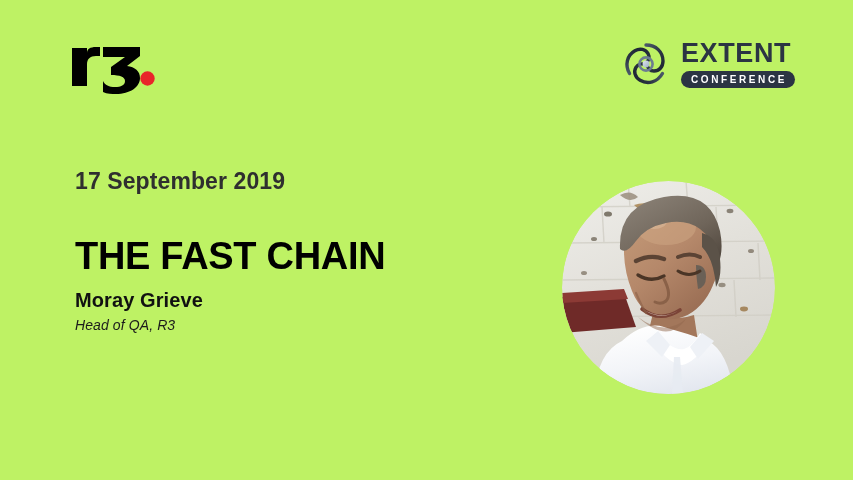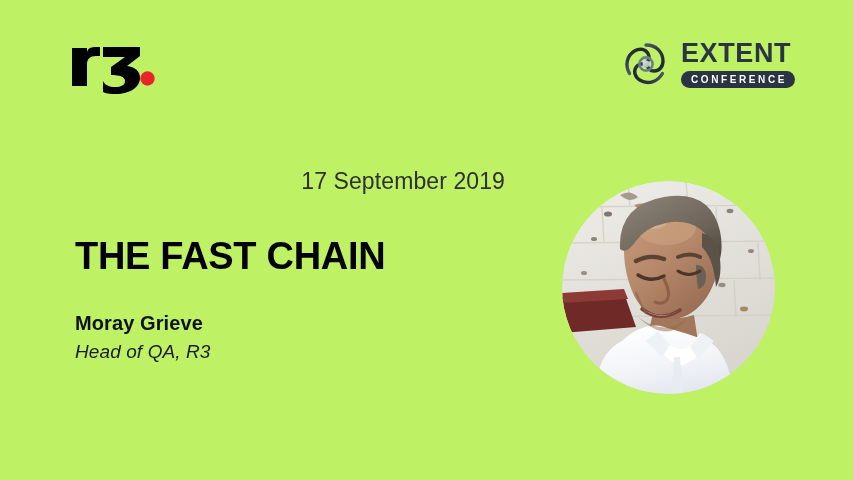--- a/index.html
+++ b/index.html
@@ -75,51 +75,50 @@
   
   .text-col {
     position: absolute;
     left: 75px;
     top: 168px;
     width: 430px;
   }
   .talk-date {
     font-family: "Liberation Sans", sans-serif;
     font-size: 23px;
-    font-weight: normal;
+    font-weight: bold;
     color: #2f2f2f;
     letter-spacing: 0.1px;
     line-height: 1.2;
-    text-align: right;
   }
   .talk-title {
     margin-top: 41px;
     font-family: "Liberation Sans", sans-serif;
     font-size: 38px;
     font-weight: bold;
     color: #000000;
     letter-spacing: -0.3px;
     line-height: 1.05;
     white-space: nowrap;
   }
   .speaker-block {
-    margin-top: 35px;
+    margin-top: 12px;
   }
   .speaker-name {
     font-family: "Liberation Sans", sans-serif;
     font-size: 20px;
     font-weight: bold;
     color: #111111;
     line-height: 1.25;
     letter-spacing: 0.1px;
   }
   .speaker-role {
     margin-top: 4px;
     font-family: "Liberation Sans", sans-serif;
-    font-size: 19px;
+    font-size: 14px;
     font-style: italic;
     font-weight: normal;
     color: #1b1b1b;
     line-height: 1.25;
     letter-spacing: 0.1px;
   }
 
   
   .portrait {
     position: absolute;

